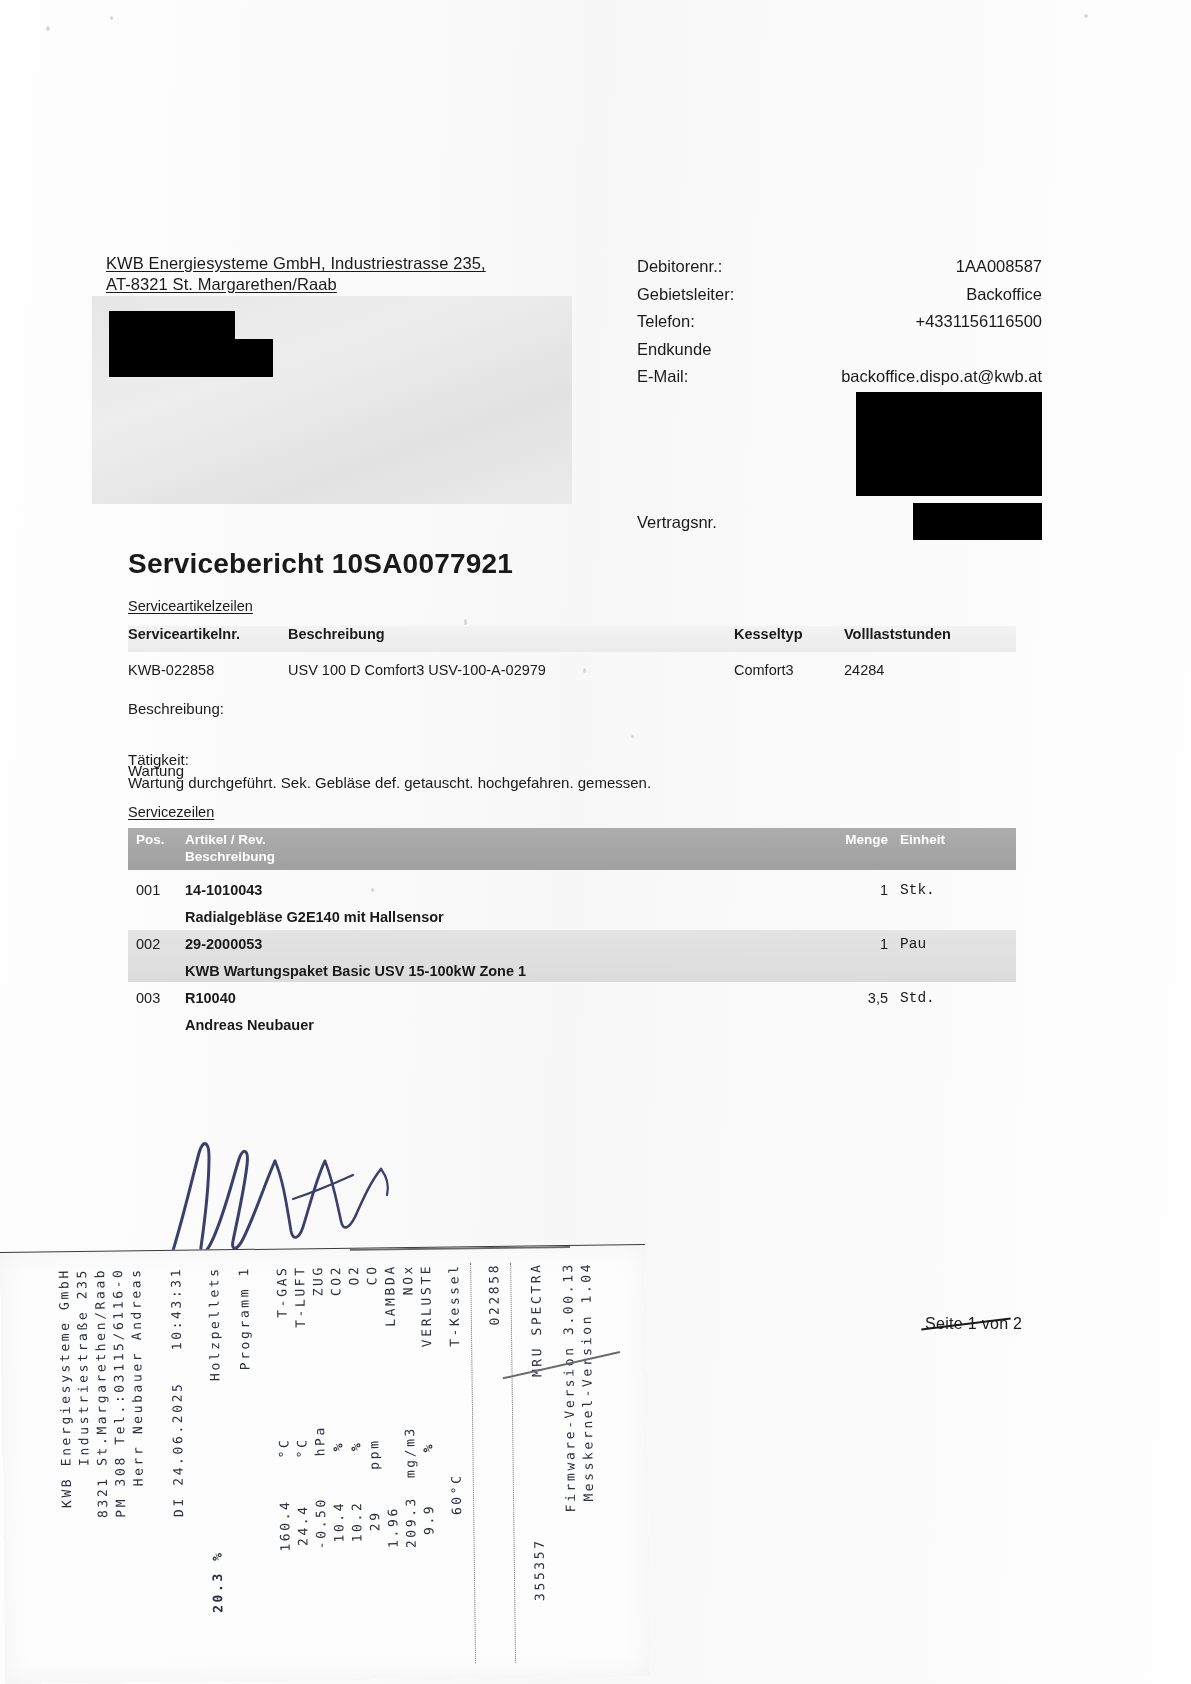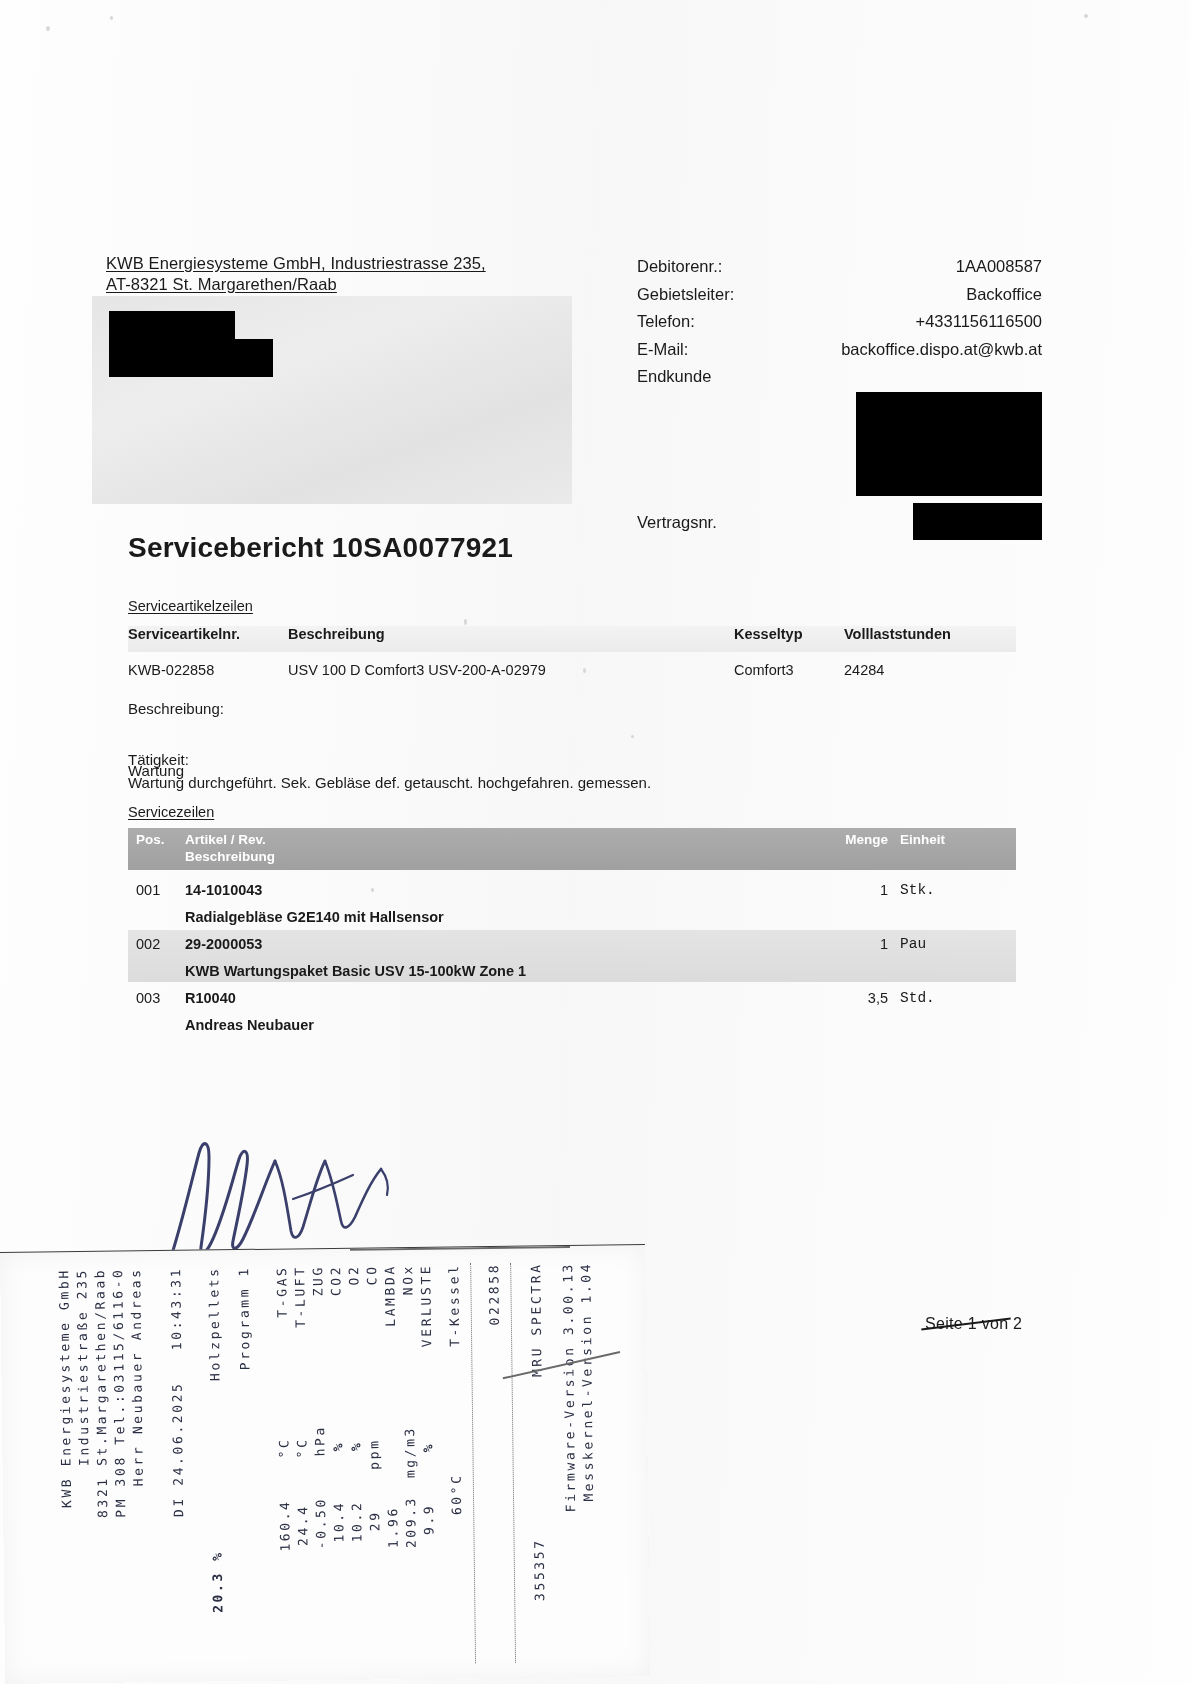--- a/index.html
+++ b/index.html
@@ -43,21 +43,21 @@
   
   .meta { position: absolute; left: 637px; top: 253px; width: 405px; }
   .meta-row { display: flex; justify-content: space-between; align-items: baseline;
               font-size: 16.5px; line-height: 27.5px; }
   .meta-row .lbl { white-space: nowrap; }
   .meta-row .val { text-align: right; white-space: nowrap; }
   .meta-vertrag { position: absolute; left: 637px; top: 513px; font-size: 16.5px; }
 
   
   .doc-title {
-    position: absolute; left: 128px; top: 532px;
+    position: absolute; left: 128px; top: 548px;
     font-size: 28px; font-weight: bold; letter-spacing: .2px;
   }
 
   
   .sec-label {
     position: absolute; font-size: 14.5px;
     text-decoration: underline; text-underline-offset: 2px;
   }
   #lbl-artikelzeilen { left: 128px; top: 598px; }
   #lbl-servicezeilen { left: 128px; top: 804px; }
@@ -176,26 +176,26 @@
   </div>
   <div class="meta-row">
     <span class="lbl">Gebietsleiter:</span>
     <span class="val">Backoffice</span>
   </div>
   <div class="meta-row">
     <span class="lbl">Telefon:</span>
     <span class="val">+4331156116500</span>
   </div>
   <div class="meta-row">
+    <span class="lbl">Endkunde</span>
+    <span class="val"></span>
+  </div>
+  <div class="meta-row">
     <span class="lbl">E-Mail:</span>
     <span class="val">backoffice.dispo.at@kwb.at</span>
-  </div>
-  <div class="meta-row">
-    <span class="lbl">Endkunde</span>
-    <span class="val"></span>
   </div>
 </div>
 
 <div class="redact r-endk"></div>
 
 <div class="meta-vertrag">Vertragsnr.</div>
 <div class="redact r-vertr"></div>
 
 <div class="doc-title">Servicebericht 10SA0077921</div>
 
@@ -203,21 +203,21 @@
 
 <div class="art-head">
   <span class="c-nr">Serviceartikelnr.</span>
   <span class="c-desc">Beschreibung</span>
   <span class="c-kess">Kesseltyp</span>
   <span class="c-voll">Volllaststunden</span>
 </div>
 
 <div class="art-row">
   <span class="c-nr">KWB-022858</span>
-  <span class="c-desc">USV 100 D Comfort3 USV-200-A-02979</span>
+  <span class="c-desc">USV 100 D Comfort3 USV-100-A-02979</span>
   <span class="c-kess">Comfort3</span>
   <span class="c-voll">24284</span>
 </div>
 
 <div class="blk" id="blk-beschr-lbl">Beschreibung:</div>
 <div class="blk" id="blk-beschr-val">Wartung</div>
 <div class="blk" id="blk-taet-lbl">Tätigkeit:</div>
 <div class="blk" id="blk-taet-val">Wartung durchgeführt. Sek. Gebläse def. getauscht. hochgefahren. gemessen.</div>
 
 <div class="sec-label" id="lbl-servicezeilen">Servicezeilen</div>

